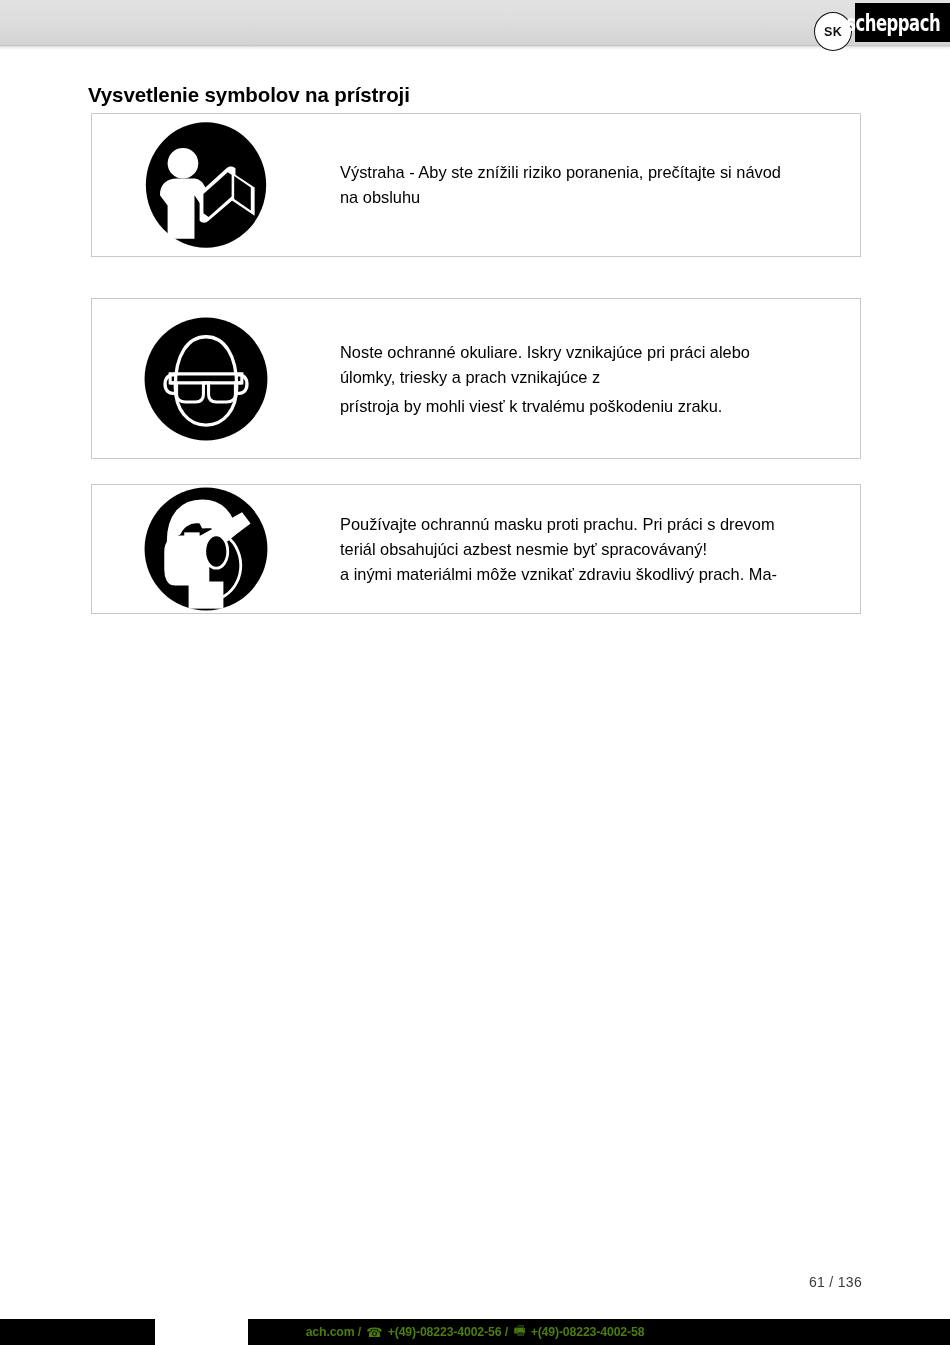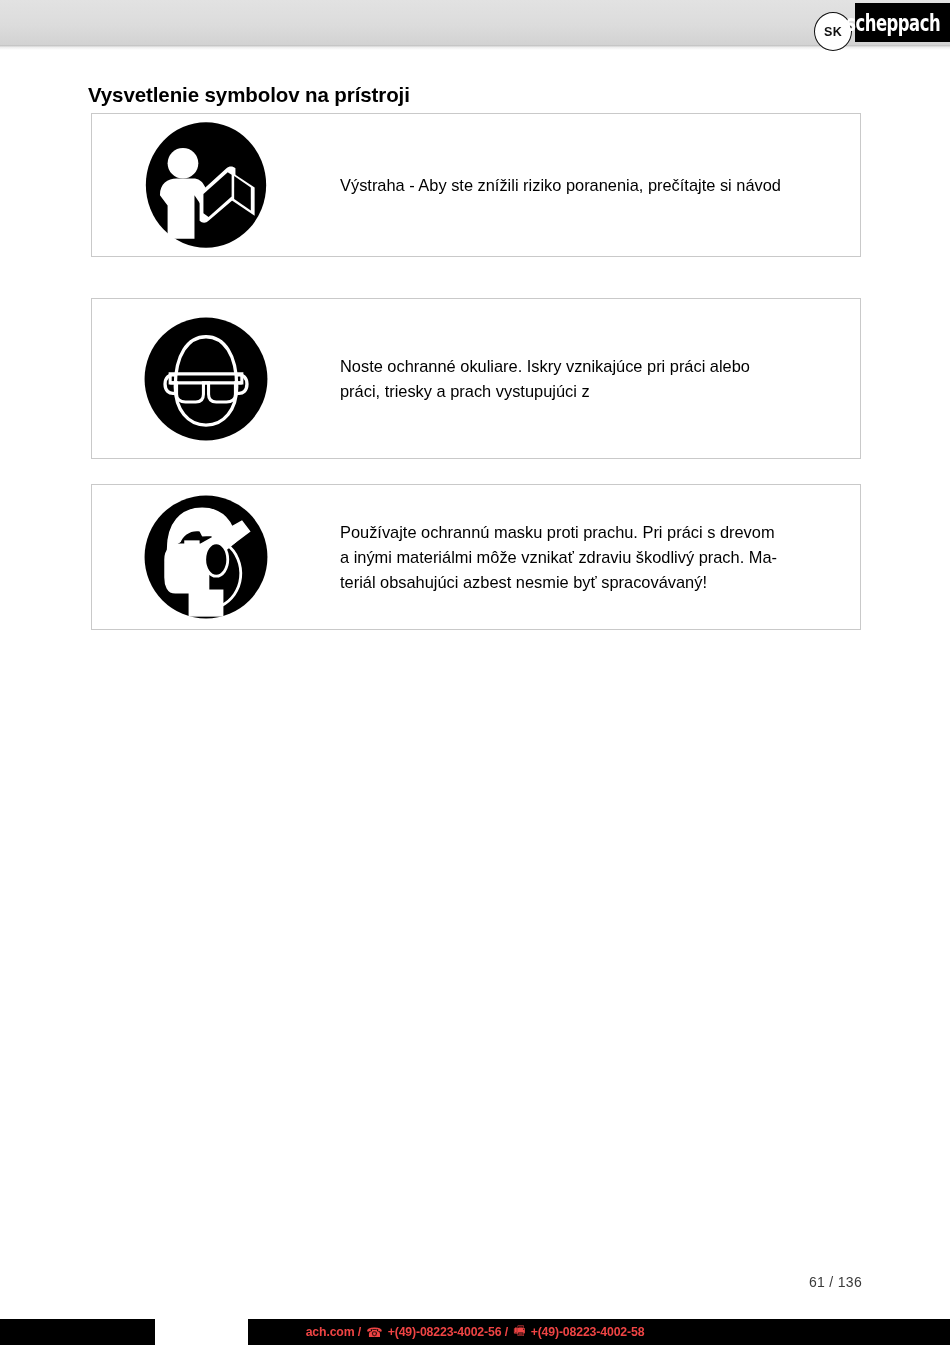--- a/index.html
+++ b/index.html
@@ -91,21 +91,21 @@
   .symbol-box {
     position: absolute;
     left: 91px;
     width: 770px;
     border: 1.5px solid #c9c9c9;
     box-sizing: border-box;
     background: #ffffff;
   }
   #symbol-box-0 { top: 113px;  height: 144px; text-decoration: underline; }
   #symbol-box-1 { top: 298px;  height: 161px; }
-  #symbol-box-2 { top: 484px;  height: 146px; }
+  #symbol-box-2 { top: 484px;  height: 130px; }
 
   .symbol-icon-wrap {
     position: absolute;
     left: 50px;
     top: 50%;
     transform: translateY(-50%);
     width: 128px;
     height: 128px;
   }
   .symbol-icon-wrap svg { display: block; width: 100%; height: 100%; }
@@ -152,21 +152,21 @@
   }
   .footer-text {
     position: absolute;
     left: 0;
     top: 1319px;
     width: 950px;
     height: 26px;
     display: flex;
     align-items: center;
     justify-content: center;
-    color: #ef4444;
+    color: #4d7c0f;
     font-size: 12.3px;
     font-weight: 700;
     letter-spacing: -0.15px;
     white-space: nowrap;
     pointer-events: none;
   }
   .footer-glyph {
     font-family: "DejaVu Sans", sans-serif;
     font-weight: 400;
     font-size: 13px;
@@ -200,41 +200,43 @@
         <path d="M70 40 L88 52 L88 74 L70 62 Z"></path>
       </g>
       <g fill="#000000">
         <path d="M48 57 L67 40 L70 42 L70 59 L52 75 L48 72 Z"></path>
         <path d="M72 43 L85 52 L85 70 L72 61 Z"></path>
       </g>
     </svg>
   </div>
   <div class="symbol-text">
     <span class="tline">Výstraha - Aby ste znížili riziko poranenia, prečítajte si návod</span>
+    <span class="tline">na obsluhu</span>
   </div>
 </div>
 
 <div class="symbol-box" id="symbol-box-1">
   <div class="symbol-icon-wrap">
     <svg viewBox="0 0 100 100" xmlns="http://www.w3.org/2000/svg" aria-hidden="true">
       <circle cx="50" cy="50" r="48" fill="#000000"></circle>
       <g fill="none" stroke="#ffffff" stroke-width="2.6">
         <path d="M26 56 C26 31 36 17 50 17 C64 17 74 31 74 56 C74 74 64 86 50 86 C36 86 26 74 26 56 Z"></path>
         <path d="M26 47 C21 46 18 49 18 54 C18 59 21 62 26 61"></path>
         <path d="M74 47 C79 46 82 49 82 54 C82 59 79 62 74 61"></path>
       </g>
       <g fill="none" stroke="#ffffff" stroke-width="2.4">
         <path d="M22 46 L78 46 L78 53 L73 53 L73 62 C73 66 70 68 66 68 L58 68 C54 68 52 66 52 62 L52 53 L48 53 L48 62 C48 66 46 68 42 68 L34 68 C30 68 27 66 27 62 L27 53 L22 53 Z"></path>
         <line x1="22" y1="53" x2="78" y2="53"></line>
       </g>
     </svg>
   </div>
   <div class="symbol-text">
     <span class="tline">Noste ochranné okuliare. Iskry vznikajúce pri práci alebo</span>
-    <span class="tline">práci, triesky a prach vystupujúci z</span>
+    <span class="tline">úlomky, triesky a prach vznikajúce z</span>
+    <span class="tline gap">prístroja by mohli viesť k trvalému poškodeniu zraku.</span>
   </div>
 </div>
 
 <div class="symbol-box" id="symbol-box-2">
   <div class="symbol-icon-wrap">
     <svg viewBox="0 0 100 100" xmlns="http://www.w3.org/2000/svg" aria-hidden="true">
       <circle cx="50" cy="50" r="48" fill="#000000"></circle>
       <g fill="#ffffff" stroke="#ffffff" stroke-width="1.2">
         <path d="M20 44 C20 24 30 12 47 12 C62 12 72 22 73 38 L66 44 L54 33 L36 34 Z"></path>
         <path d="M18 52 C18 44 23 40 30 40 L46 40 L78 22 L84 30 L52 54 L52 78 L26 78 C20 78 18 72 18 66 Z"></path>
@@ -249,22 +251,22 @@
         <path d="M66 40 C74 46 78 56 77 66 C76 76 70 84 62 88"></path>
         <ellipse cx="58" cy="52" rx="9" ry="13"></ellipse>
       </g>
       <g fill="#ffffff">
         <path d="M33 37 L45 37 L45 41 L33 41 Z"></path>
       </g>
     </svg>
   </div>
   <div class="symbol-text">
     <span class="tline">Používajte ochrannú masku proti prachu. Pri práci s drevom</span>
+    <span class="tline">teriál obsahujúci azbest nesmie byť spracovávaný!</span>
     <span class="tline">a inými materiálmi môže vznikať zdraviu škodlivý prach. Ma-</span>
-    <span class="tline">teriál obsahujúci azbest nesmie byť spracovávaný!</span>
   </div>
 </div>
 
 <div class="page-number">61 / 136</div>
 
 <div class="footer-bar"></div>
 <div class="footer-gap"></div>
 <div class="footer-text">
   <span>ach.com</span>
   <span>&nbsp;</span>

